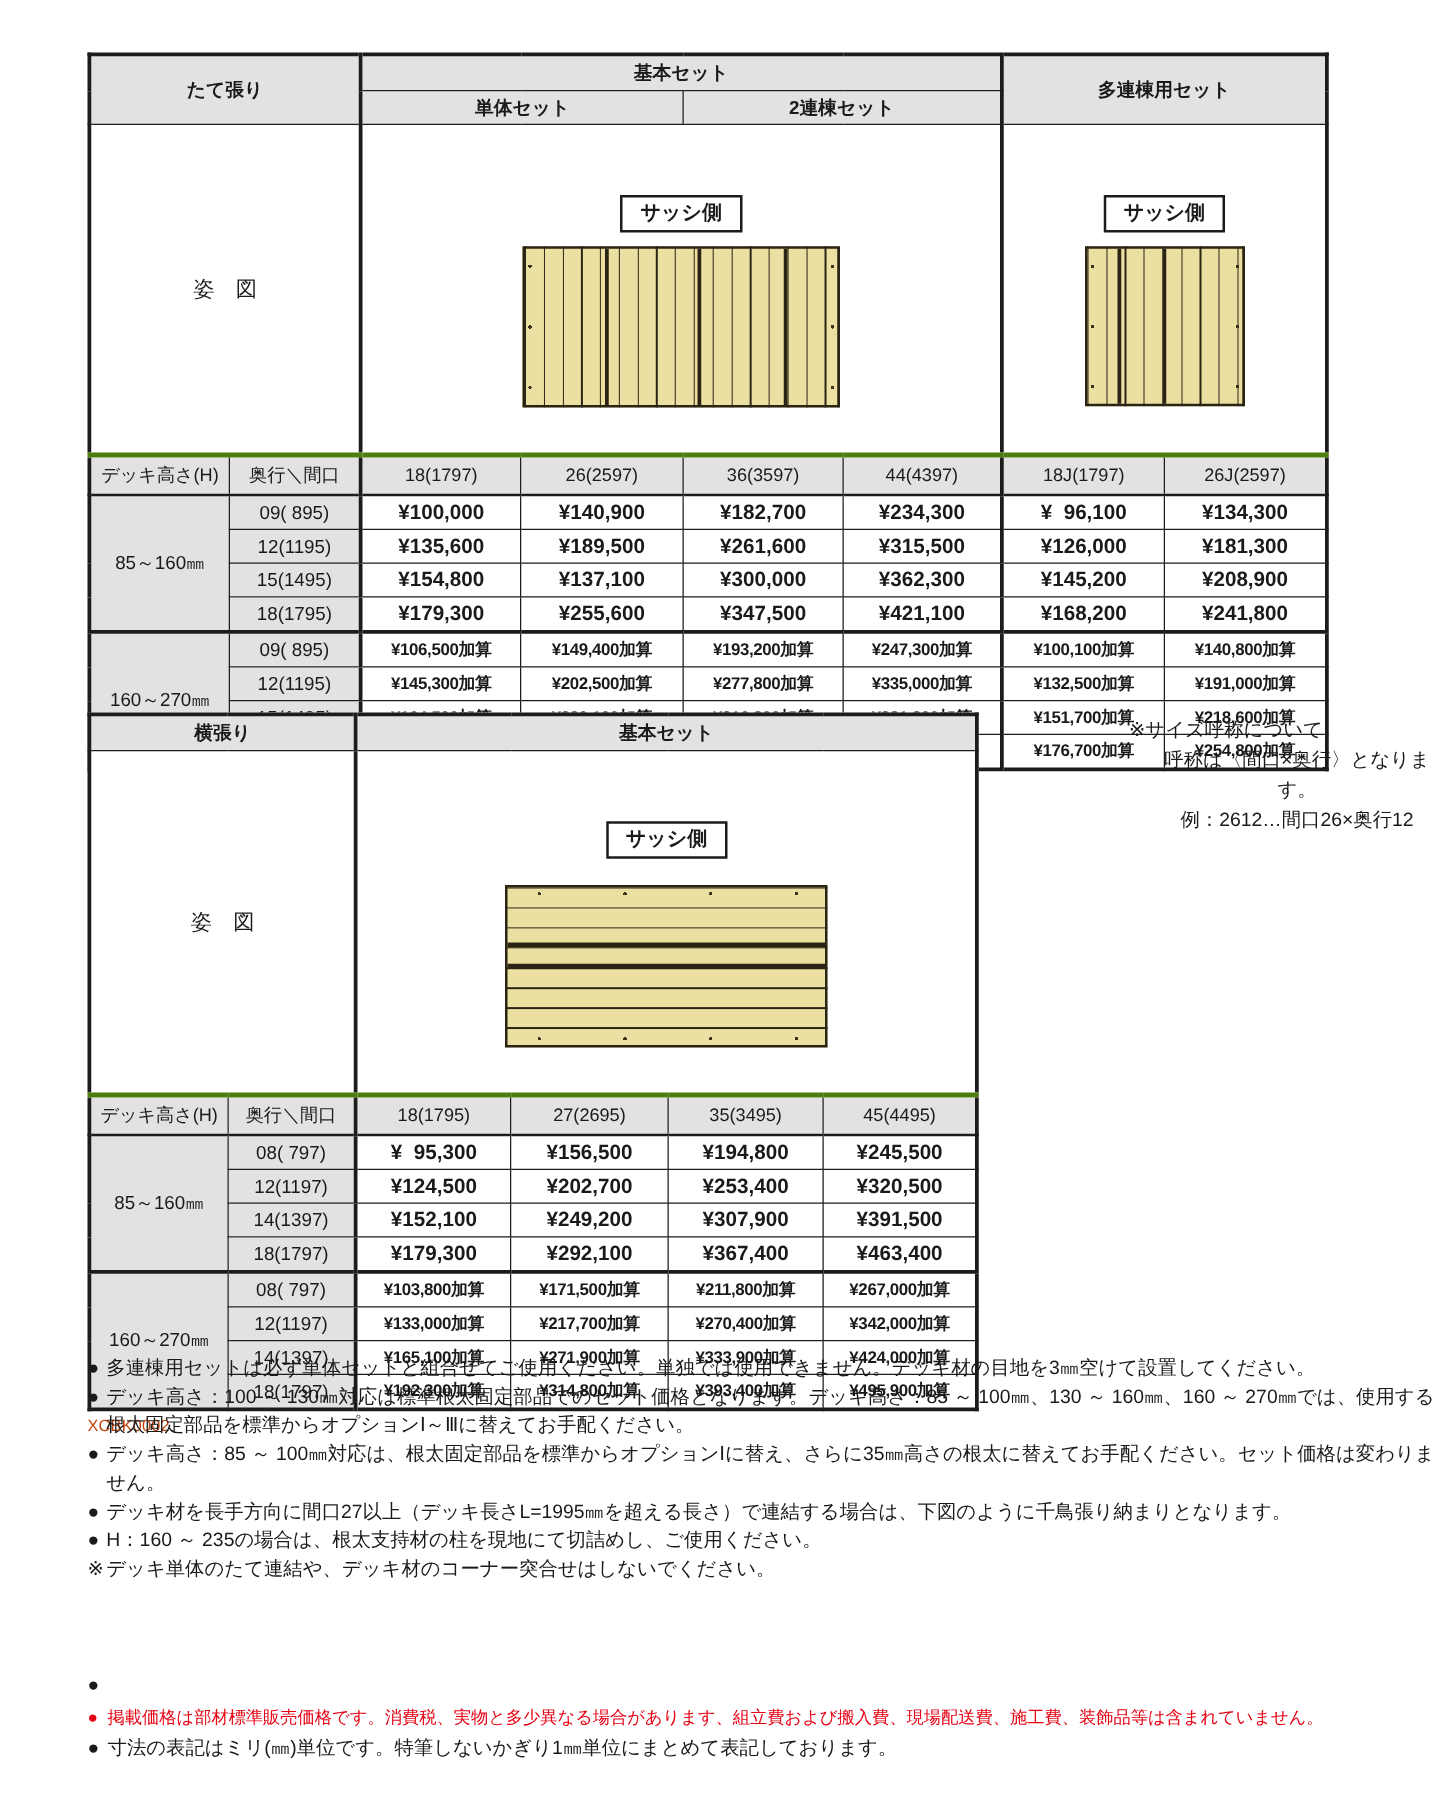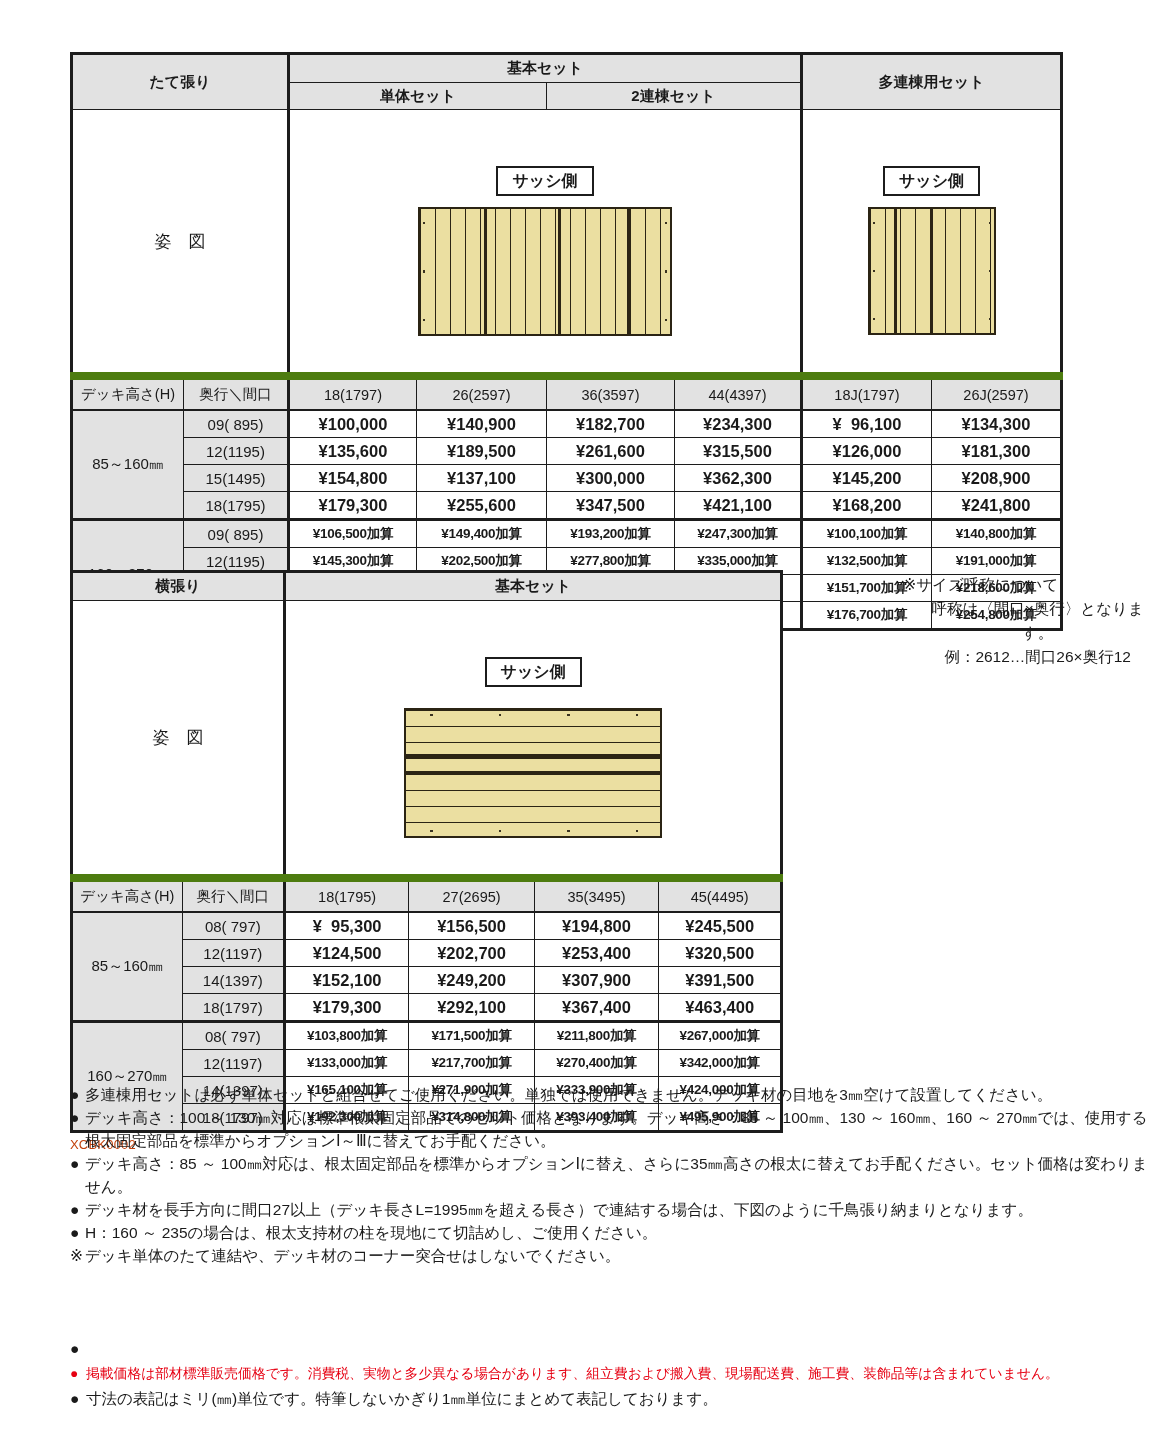--- a/index.html
+++ b/index.html
@@ -3,21 +3,21 @@
 <meta charset="utf-8">
 <style>
   html,body{margin:0;padding:0;background:#ffffff;}
   body{width:1156px;height:1445px;font-family:"Liberation Sans","DejaVu Sans",sans-serif;color:#1a1a1a;}
   .page{position:relative;width:1156px;height:1445px;overflow:hidden;background:#fff;}
 
   
   table.pt{border-collapse:collapse;table-layout:fixed;border:3px solid #1c1c1c;background:#fff;}
   .pt td{border:1px solid #1c1c1c;text-align:center;vertical-align:middle;padding:0;white-space:pre;overflow:hidden;}
   .pt .hdr{background:#e2e2e2;font-weight:bold;font-size:15px;}
-  .pt .ch{background:#e2e2e2;font-size:14.5px;border-top:8px solid #4d7c0f;border-bottom:2px solid #1c1c1c;text-align:center;}
+  .pt .ch{background:#e2e2e2;font-size:14.5px;border-top:4px solid #4d7c0f;border-bottom:2px solid #1c1c1c;text-align:center;}
   .pt .hcell,.pt .dep{background:#e2e2e2;font-size:15px;}
   .pt .zu{background:#fff;font-size:17px;}
   .pt .price{font-weight:bold;font-size:16.5px;background:#fff;}
   .pt .padd{font-size:13.5px;letter-spacing:-0.3px;}
   .pt .bl3{border-left:3px solid #1c1c1c;}
   .pt tr.sec td{border-top:3px solid #1c1c1c;}
   tr.rA td{height:27px;} tr.rB td{height:26px;} tr.rD td{height:29px;}
   tr.rC td{height:197px;} tr.rC2 td{height:215px;}
   tr.pr td{height:26px;}
 
@@ -60,21 +60,21 @@
       radial-gradient(circle 1.4px at 10% 5px,#3a3320 98%,rgba(0,0,0,0)),
       radial-gradient(circle 1.4px at 37% 5px,#3a3320 98%,rgba(0,0,0,0)),
       radial-gradient(circle 1.4px at 64% 5px,#3a3320 98%,rgba(0,0,0,0)),
       radial-gradient(circle 1.4px at 91% 5px,#3a3320 98%,rgba(0,0,0,0)),
       radial-gradient(circle 1.4px at 10% calc(100% - 5px),#3a3320 98%,rgba(0,0,0,0)),
       radial-gradient(circle 1.4px at 37% calc(100% - 5px),#3a3320 98%,rgba(0,0,0,0)),
       radial-gradient(circle 1.4px at 64% calc(100% - 5px),#3a3320 98%,rgba(0,0,0,0)),
       radial-gradient(circle 1.4px at 91% calc(100% - 5px),#3a3320 98%,rgba(0,0,0,0));}
 
   
-  .t1wrap{position:absolute;left:70px;top:52px;}
+  .t1wrap{position:absolute;left:70px;top:42px;}
   .t2row{position:absolute;left:70px;top:570px;display:flex;align-items:flex-start;}
   .code{font-size:13px;color:#c2410c;margin-top:4px;letter-spacing:0.2px;}
   .size-note{margin-left:120px;margin-top:3px;font-size:15.5px;line-height:1.55;}
   .size-note .ind{padding-left:16px;text-align:center;}
 
   .footnotes{position:absolute;left:70px;top:1084px;width:1086px;font-size:15.5px;line-height:1.48;}
   .fn{display:flex;}
   .fn .fm{flex:0 0 15px;}
   .fn .ft{flex:1;}
 

